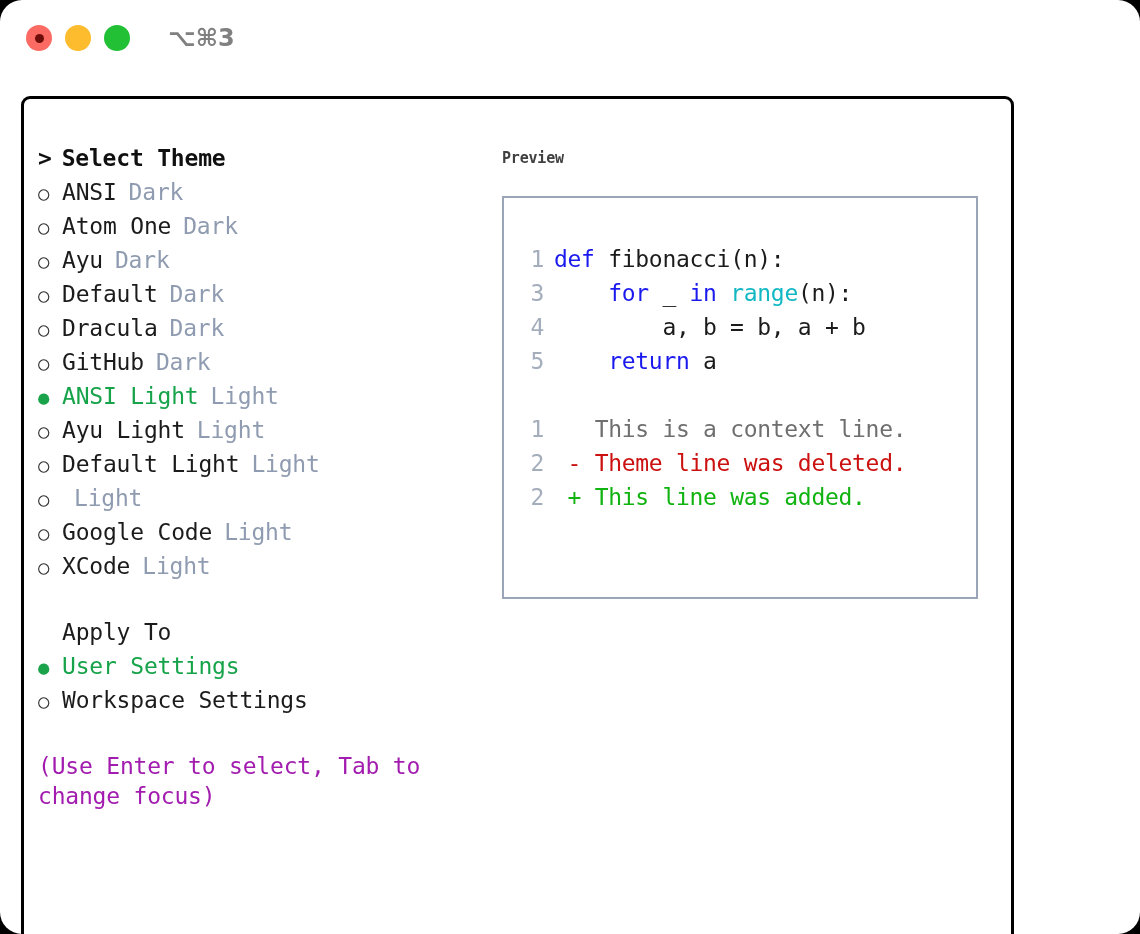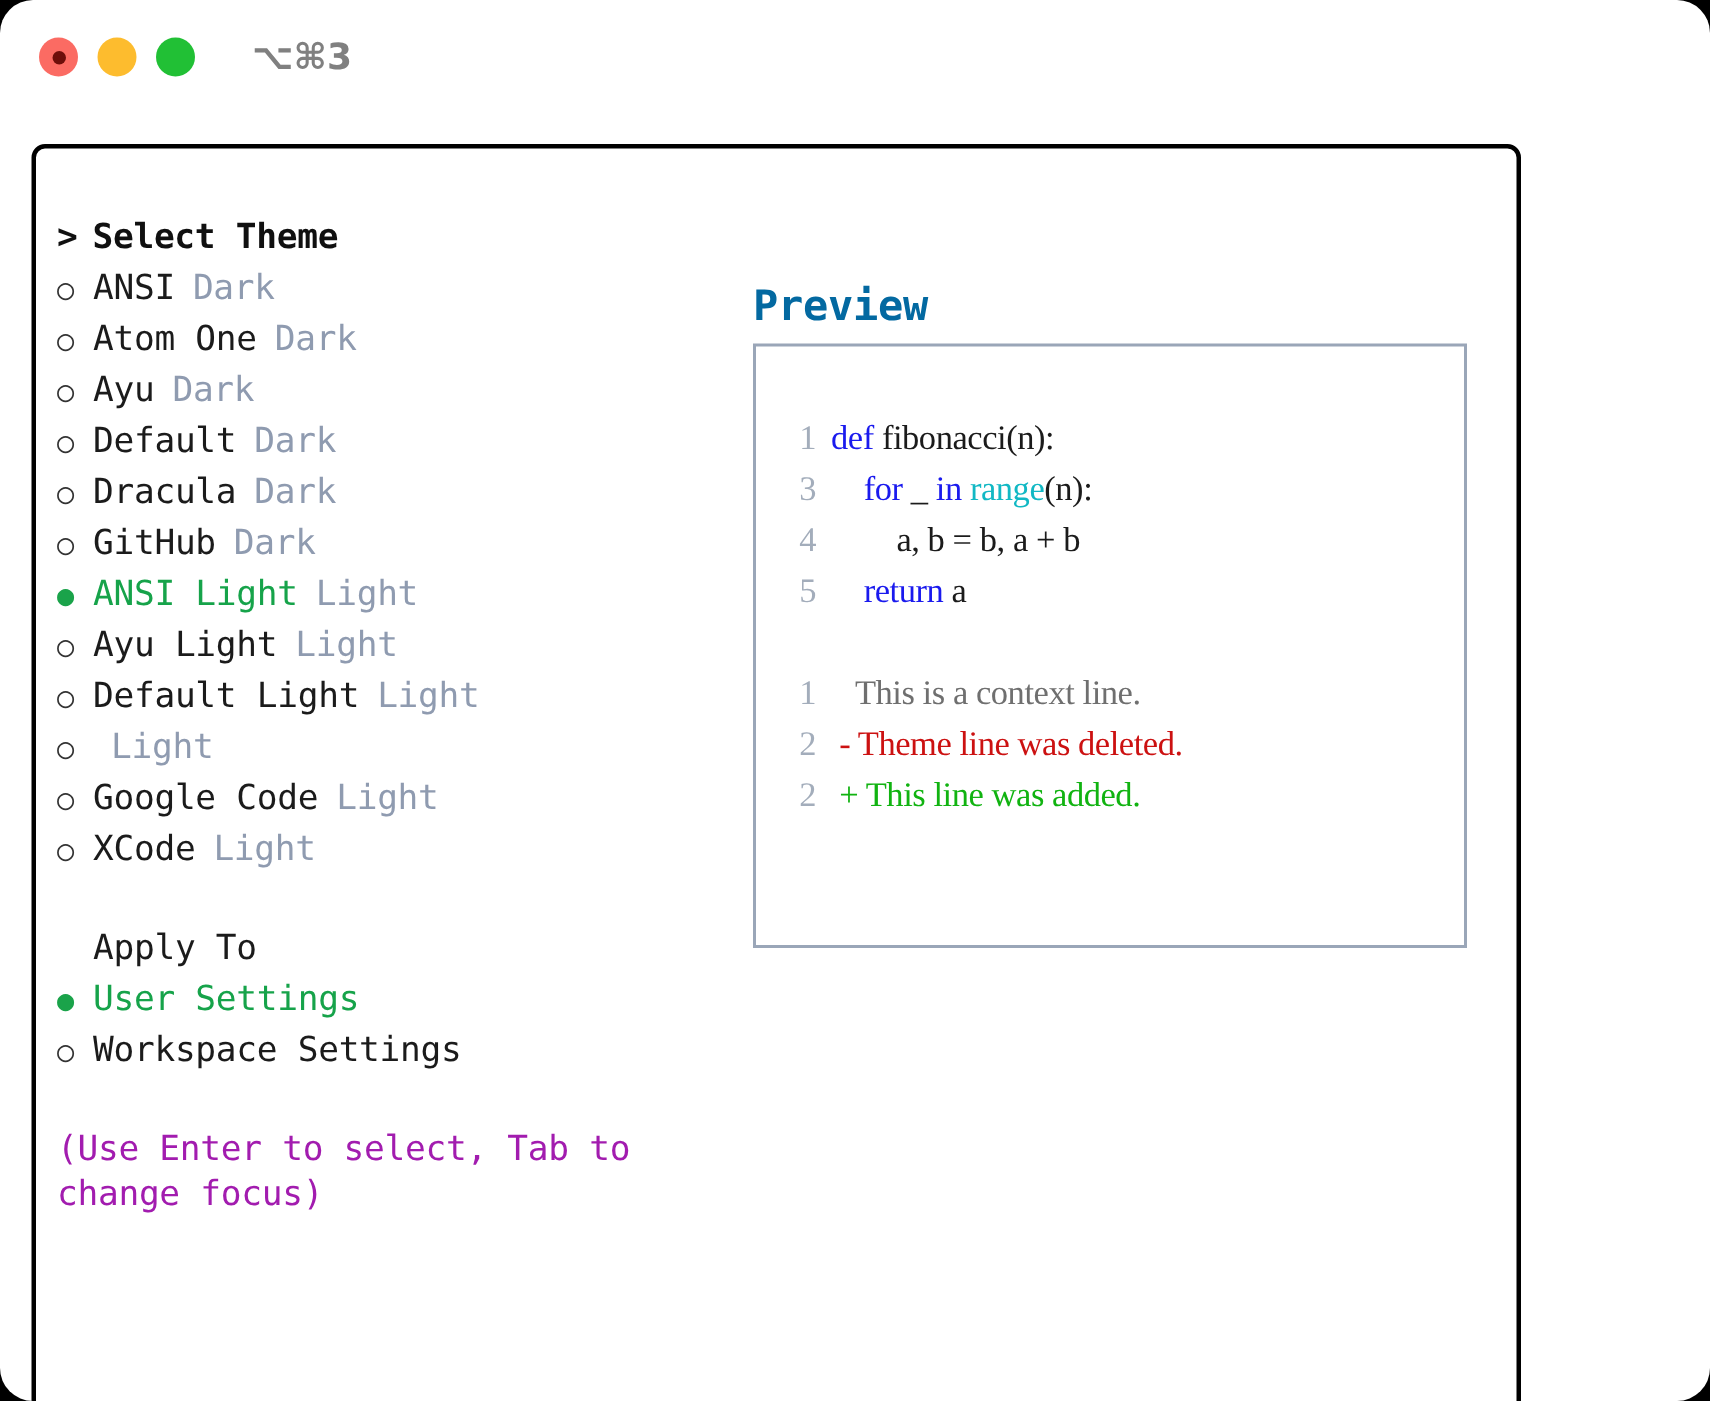--- a/index.html
+++ b/index.html
@@ -152,36 +152,34 @@
   }
 
   
   .right-pane {
     position: absolute;
     left: 478px;
     top: 42px;
     width: 500px;
   }
   .preview-head {
-    font-size: 28px;
+    font-size: 15px;
     font-weight: bold;
-    color: #0369a1;
-    line-height: 34px;
-    letter-spacing: -0.2px;
-    margin-top: 46px;
+    color: #404040;
+    line-height: 34px;
+    letter-spacing: -0.2px;
   }
   .preview-box {
-    margin-top: 8px;
+    margin-top: 21px;
     width: 476px;
     height: 403px;
     border: 2px solid #9aa6b8;
     background: #ffffff;
     box-sizing: border-box;
     padding: 44px 0 0 18px;
-    font-family: Liberation Serif, serif;
   }
 
   .code-line {
     font-size: 23px;
     line-height: 34px;
     white-space: pre;
     letter-spacing: -0.3px;
   }
   .lineno {
     color: #a3adbb;

